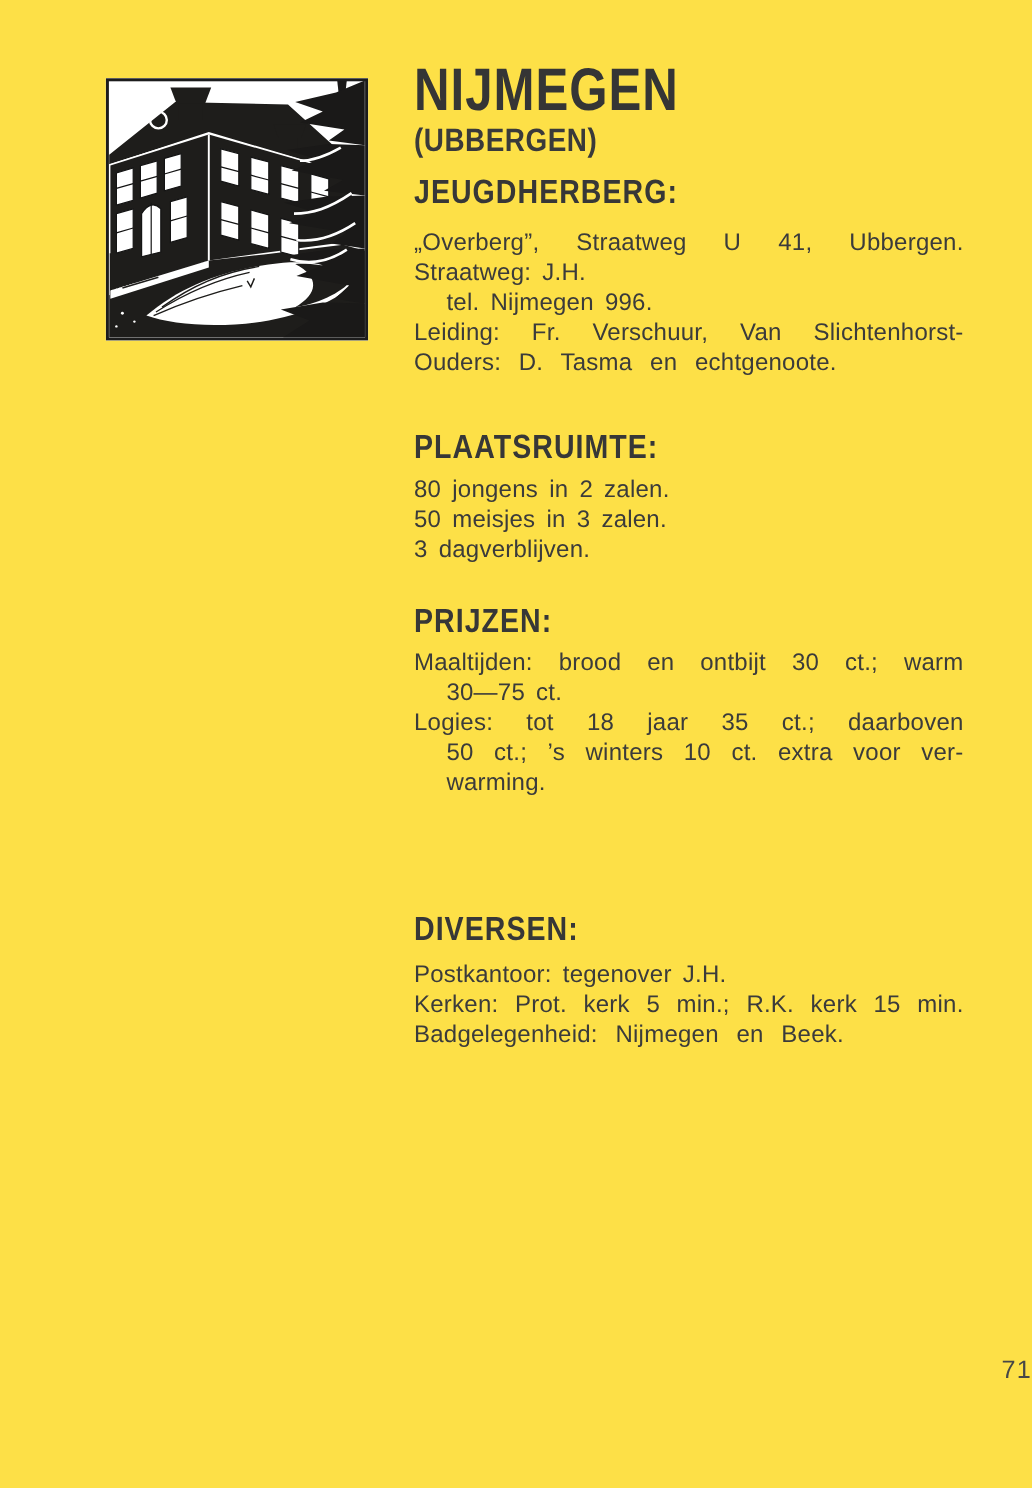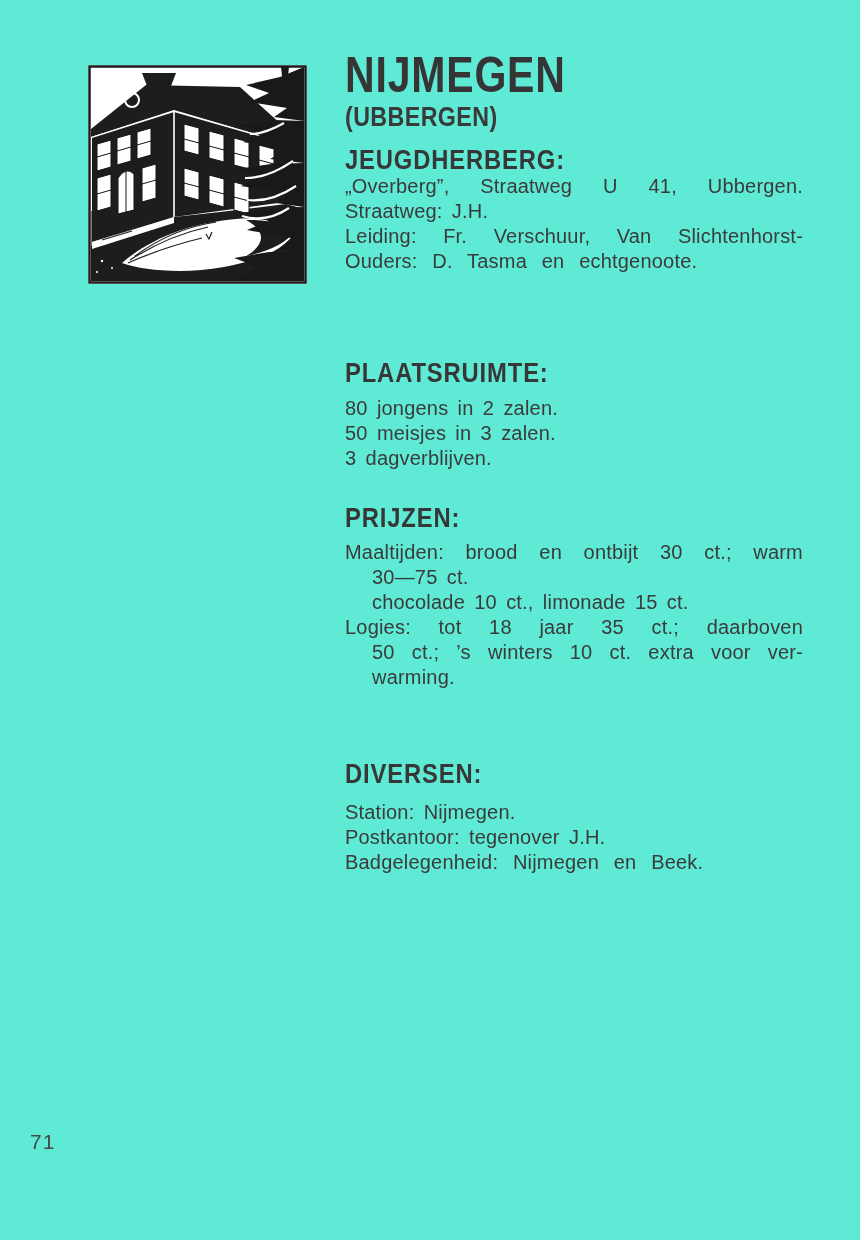--- a/index.html
+++ b/index.html
@@ -1,38 +1,38 @@
 <!DOCTYPE html>
 <html><head>
 <meta charset="utf-8">
 <style>
   * { margin:0; padding:0; box-sizing:border-box; }
   html,body { background:#ffffff; }
   body { font-family:"Liberation Sans", sans-serif; }
-  .page { position:relative; width:860px; height:1240px; background:#5eead4; overflow:hidden; color:#3b3b3b; }
+  .page { position:relative; width:860px; height:1240px; background:#fde047; overflow:hidden; color:#3b3b3b; }
 
   .art { position:absolute; left:88px; top:65px; width:219px; height:219px; }
 
   .title { position:absolute; left:345px; top:50px; font-size:50px; font-weight:700;
            color:#353535; line-height:1; letter-spacing:1px;
            transform:scaleX(.82); transform-origin:0 0; white-space:nowrap; }
   .subtitle { position:absolute; left:345px; top:104px; font-size:27px; font-weight:700;
            color:#3a3a3a; line-height:1; letter-spacing:.5px;
            transform:scaleX(.86); transform-origin:0 0; white-space:nowrap; }
   .hd { position:absolute; left:345px; font-size:28px; font-weight:700; color:#373737;
            line-height:1; letter-spacing:1px; transform:scaleX(.85); transform-origin:0 0;
            white-space:nowrap; }
   .lines { position:absolute; left:345px; width:458px; }
   .tl { height:25px; line-height:25px; font-size:20px; word-spacing:3.5px; letter-spacing:.2px;
         overflow:hidden; color:#3b3b3b; }
   .j  { text-align:justify; }
   .j::after { content:""; display:inline-block; width:100%; height:0; }
   .ind { padding-left:27px; }
   .w  { word-spacing:9px; }
-  .pagenum { position:absolute; left:0; top:1130px; width:860px; text-align:left;
+  .pagenum { position:absolute; left:0; top:1130px; width:860px; text-align:right;
              font-size:21px; color:#474747; letter-spacing:1px; padding-left:30px; }
 </style>
 </head>
 <body>
 
 <div class="page">
 
   <svg class="art" viewBox="0 0 219 219">
     <rect x="0" y="0" width="219" height="219" fill="#ffffff"></rect>
 
@@ -111,46 +111,46 @@
         <circle cx="9" cy="207" r="1"></circle>
     </g>
 
     <rect x="1.5" y="1.5" width="216" height="216" fill="none" stroke="#1c1c1c" stroke-width="2.5"></rect>
   </svg>
 
   <h1 class="title">NIJMEGEN</h1>
   <div class="subtitle">(UBBERGEN)</div>
 
   <h2 class="hd" style="top:146px">JEUGDHERBERG:</h2>
-  <div class="lines" style="top:174px">
+  <div class="lines" style="top:190px">
     <div class="tl j">„Overberg”, Straatweg U 41, Ubbergen.</div>
     <div class="tl">Straatweg: J.H.</div>
+    <div class="tl ind">tel. Nijmegen 996.</div>
     <div class="tl j">Leiding: Fr. Verschuur, Van Slichtenhorst-</div>
     <div class="tl w">Ouders: D. Tasma en echtgenoote.</div>
   </div>
 
   <h2 class="hd" style="top:359px">PLAATSRUIMTE:</h2>
   <div class="lines" style="top:396px">
     <div class="tl">80 jongens in 2 zalen.</div>
     <div class="tl">50 meisjes in 3 zalen.</div>
     <div class="tl">3 dagverblijven.</div>
   </div>
 
   <h2 class="hd" style="top:504px">PRIJZEN:</h2>
   <div class="lines" style="top:540px">
     <div class="tl j">Maaltijden: brood en ontbijt 30 ct.; warm</div>
     <div class="tl ind">30—75 ct.</div>
-    <div class="tl ind">chocolade 10 ct., limonade 15 ct.</div>
     <div class="tl j">Logies: tot 18 jaar 35 ct.; daarboven</div>
     <div class="tl j ind">50 ct.; ’s winters 10 ct. extra voor ver-</div>
     <div class="tl ind">warming.</div>
   </div>
 
   <h2 class="hd" style="top:760px">DIVERSEN:</h2>
   <div class="lines" style="top:800px">
-    <div class="tl">Station: Nijmegen.</div>
     <div class="tl">Postkantoor: tegenover J.H.</div>
+    <div class="tl j">Kerken: Prot. kerk 5 min.; R.K. kerk 15 min.</div>
     <div class="tl w">Badgelegenheid: Nijmegen en Beek.</div>
   </div>
 
   <div class="pagenum">71</div>
 
 </div>
 
 </body></html>

